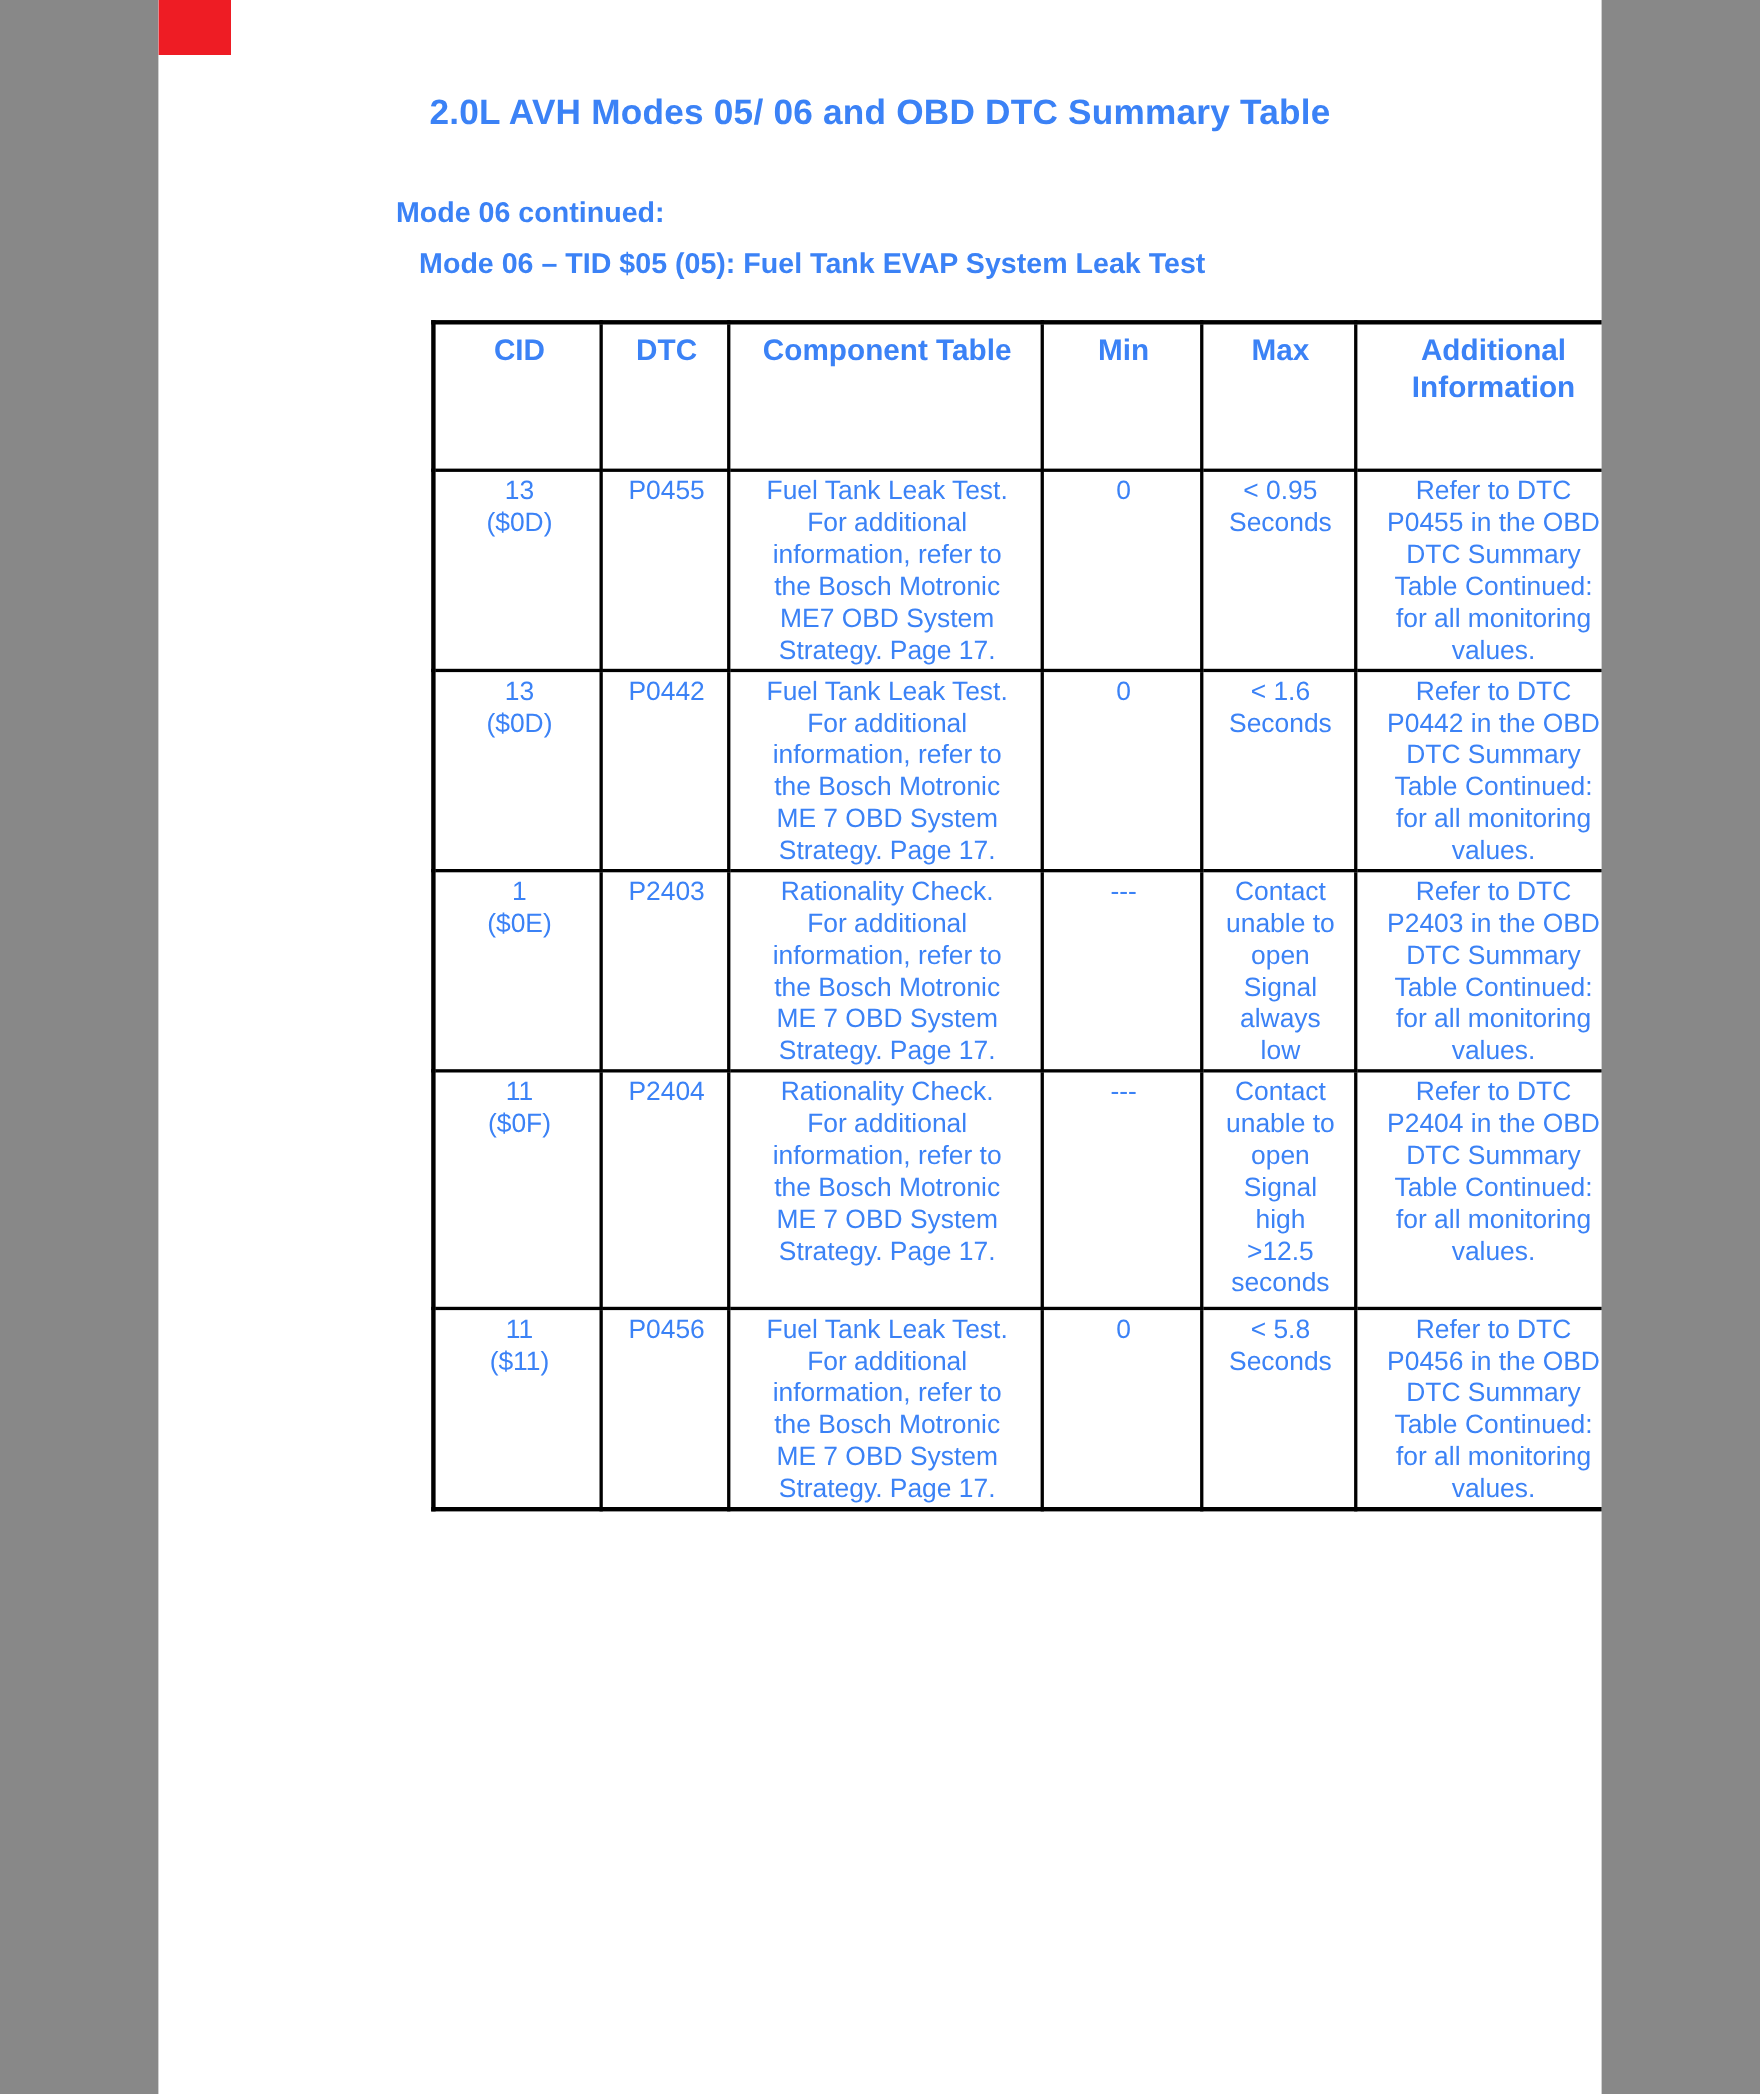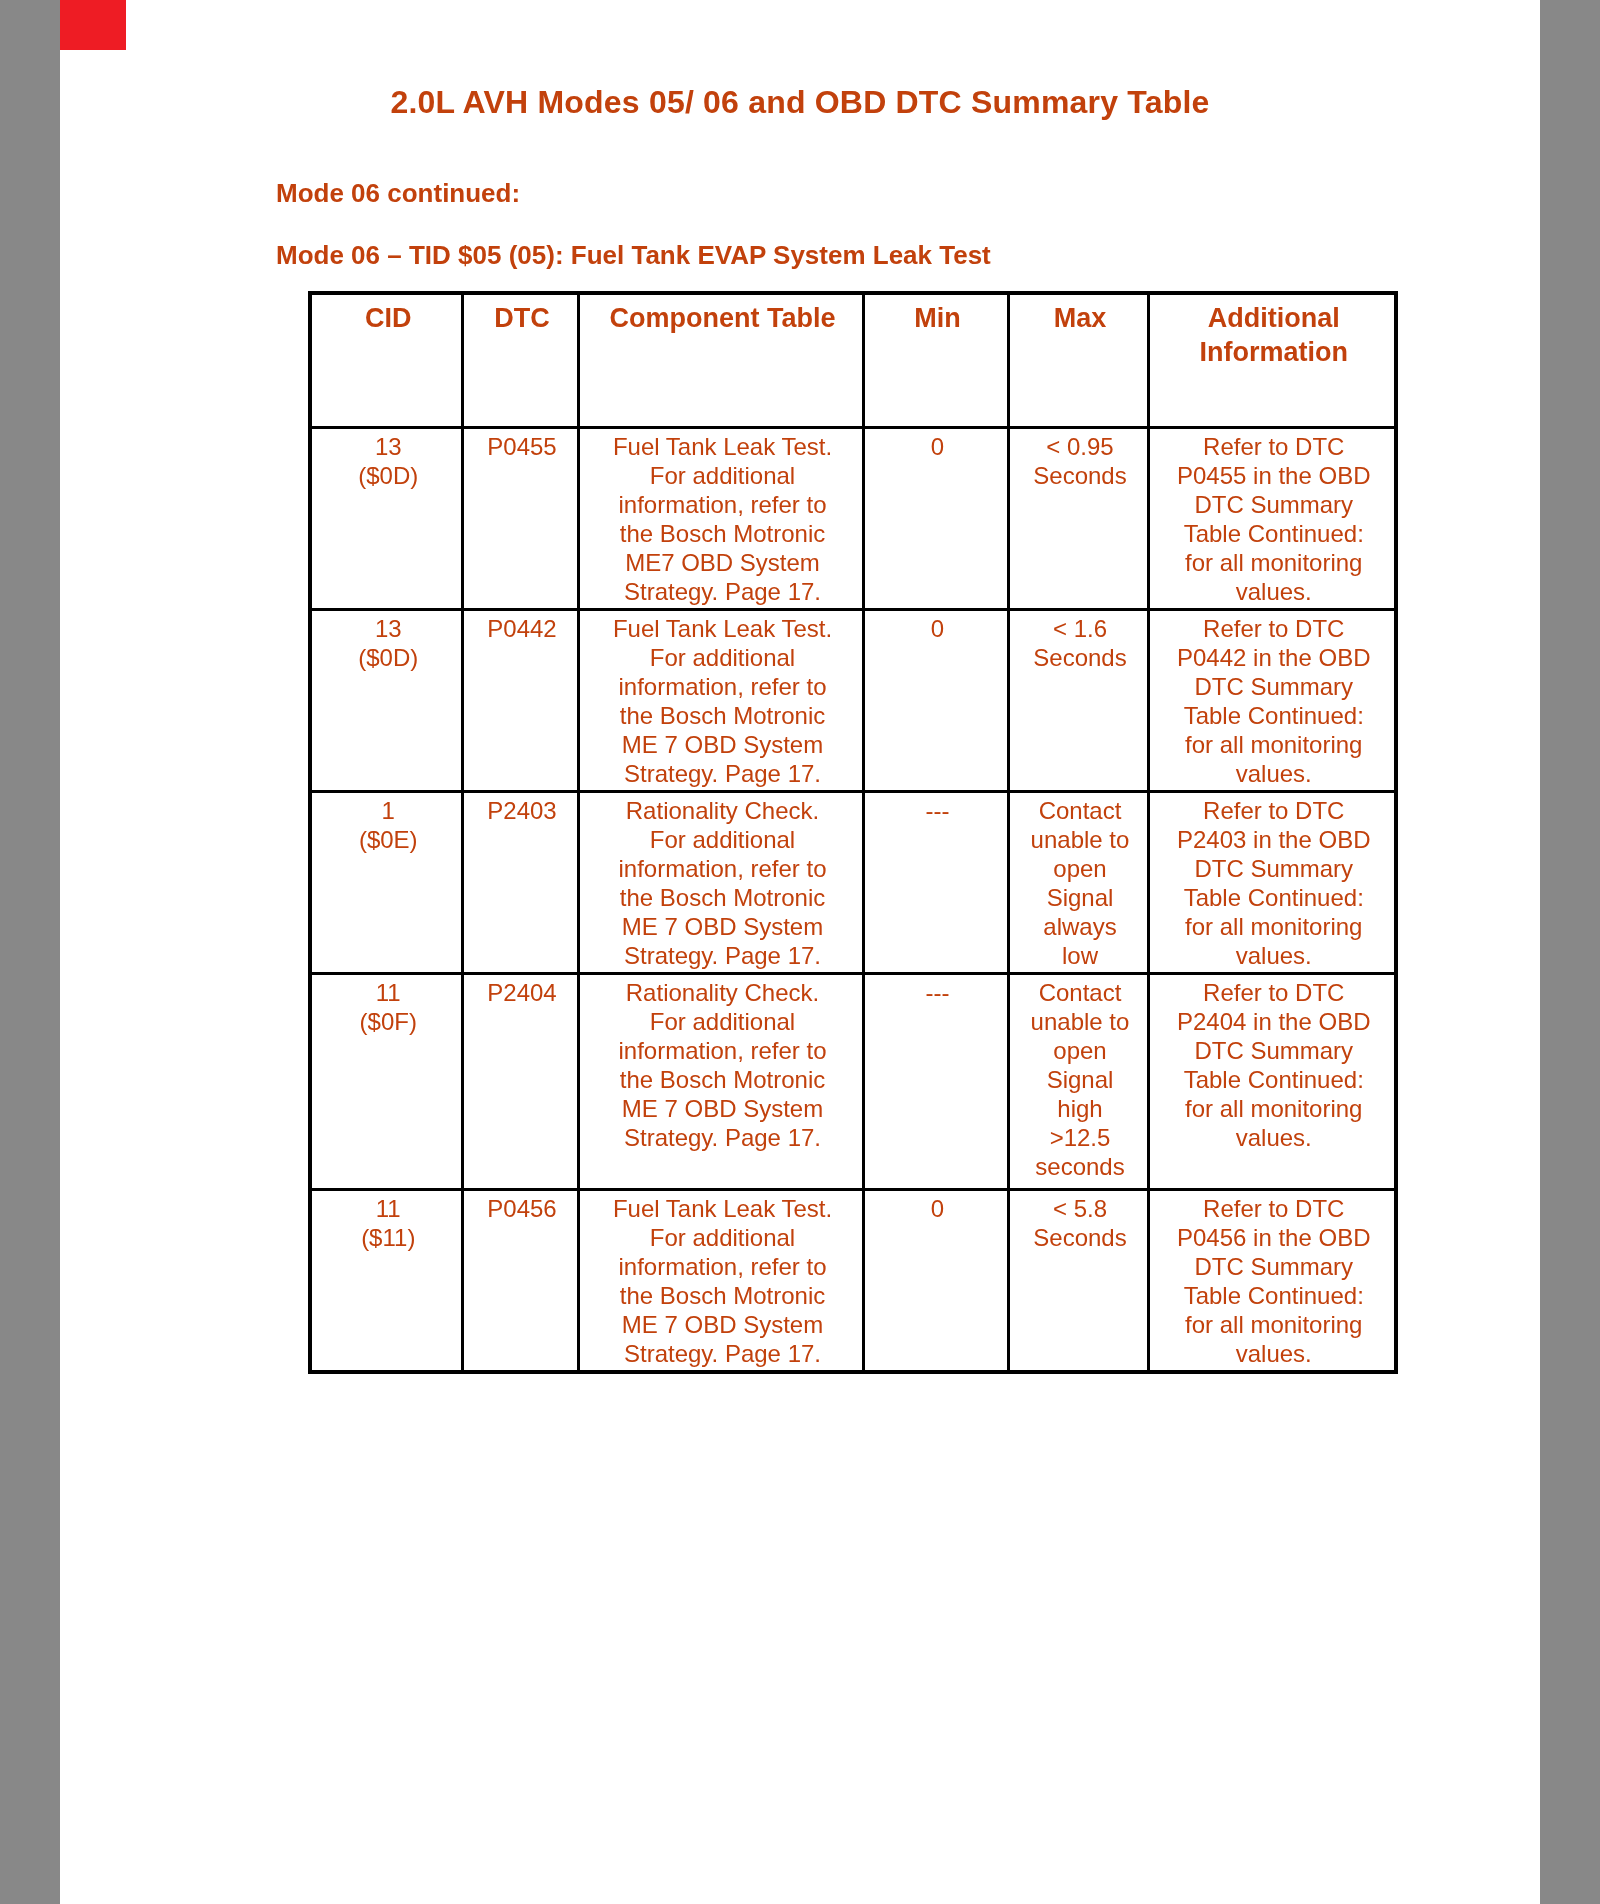--- a/index.html
+++ b/index.html
@@ -1,23 +1,23 @@
 <!DOCTYPE html>
 <html><head>
 <meta charset="utf-8">
 <style>
   html, body { margin: 0; padding: 0; background: #888; }
   .page {
     position: relative;
-    width: 1480px;
+    width: 1312px;
     height: 1904px;
     margin: 0 auto;
     background: #ffffff;
     font-family: "Liberation Sans", "DejaVu Sans", sans-serif;
-    color: #c2410c;
+    color: #3b82f6;
     overflow: hidden;
   }
   .red-marker {
     position: absolute;
     left: 0; top: 0;
     width: 66px; height: 50px;
     background: #ee1c24;
   }
   .doc-title {
     position: absolute;
@@ -31,21 +31,21 @@
     white-space: pre-line;
   }
   .heading {
     position: absolute;
     left: 216px;
     font-size: 26px;
     font-weight: bold;
     white-space: pre-line;
   }
   .h1 { top: 178px; }
-  .h2 { top: 240px; }
+  .h2 { top: 224px; margin-left: 21px; }
   table.dtc {
     position: absolute;
     left: 248px;
     top: 291px;
     border-collapse: collapse;
     table-layout: fixed;
     width: 1086px;
     border: 4px solid #000;
   }
   table.dtc th, table.dtc td {

